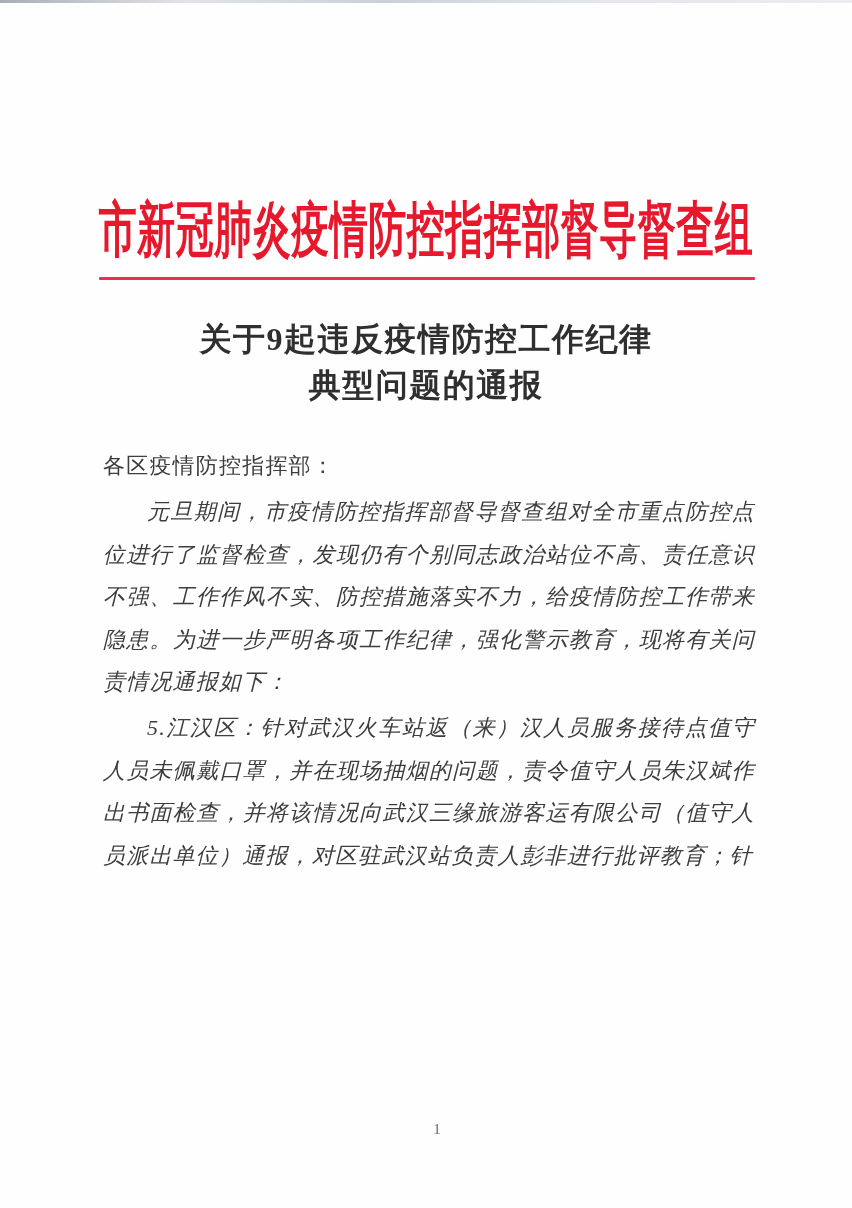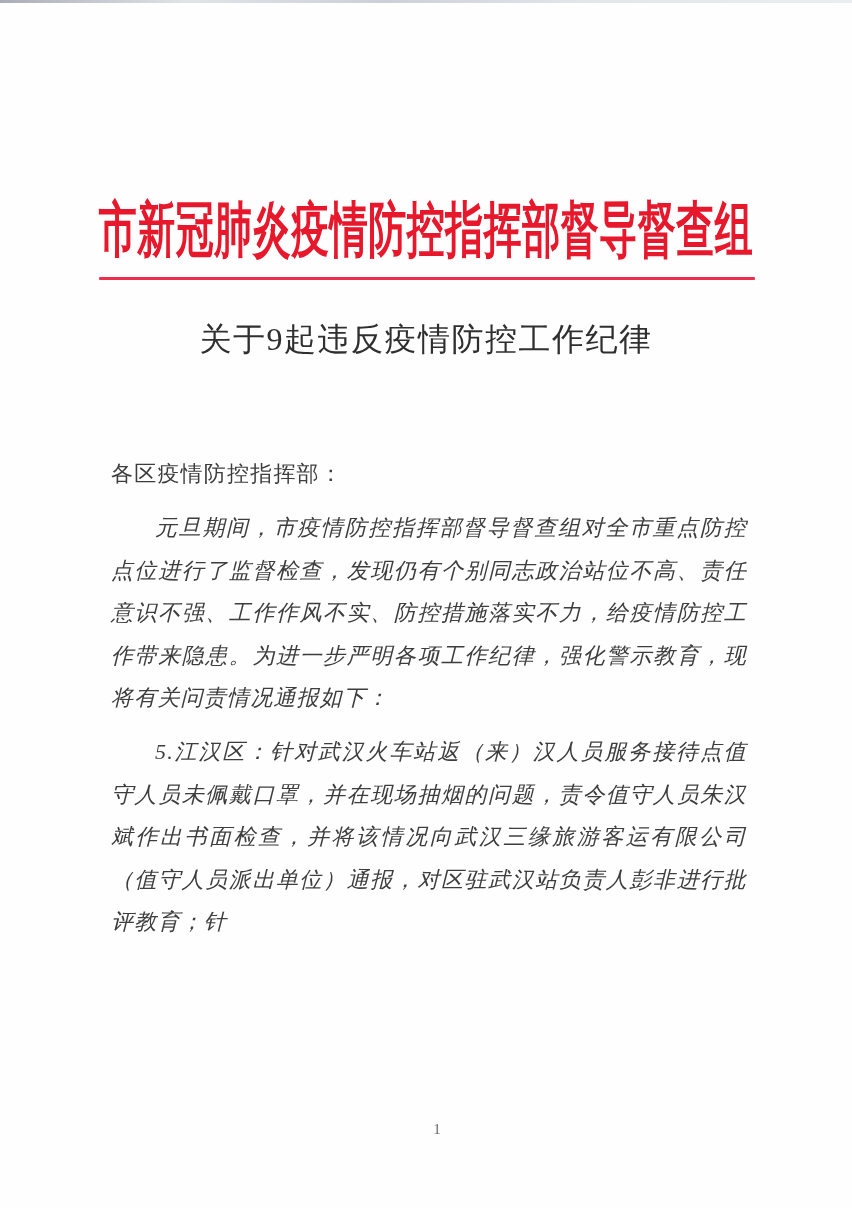--- a/index.html
+++ b/index.html
@@ -50,39 +50,39 @@
     height: 3px;
     background: #ef2e4e;
     border-radius: 1px;
   }
   .doc-title {
     position: absolute;
     top: 316px;
     left: 0;
     width: 100%;
     text-align: center;
-    font-weight: normal;
+    font-weight: bold;
     color: #2f2f2f;
     font-size: 32px;
     line-height: 46px;
     letter-spacing: 1.5px;
   }
   .doc-body {
     position: absolute;
     top: 441px;
     left: 99px;
     width: 660px;
     font-size: 22px;
     line-height: 42.4px;
     color: #3d3d3d;
     letter-spacing: 1.2px;
     text-align: justify;
   }
   .doc-body p {
-    margin: 12px;
+    margin: 4px;
     padding: 0;
   }
   .para {
     text-indent: 2em;
     font-style: italic;
   }
   .page-number {
     position: absolute;
     top: 1121px;
     left: 0;
@@ -99,20 +99,21 @@
 <div class="page">
 
   <div class="scan-top-edge"></div>
 
   <div class="letterhead">市新冠肺炎疫情防控指挥部督导督查组</div>
 
   <div class="red-rule"></div>
 
   <div class="doc-title">
     <div class="title-line">关于9起违反疫情防控工作纪律</div>
+    <div class="title-line">典型问题的通报</div>
   </div>
 
   <div class="doc-body">
     <p class="salutation">各区疫情防控指挥部：</p>
     <p class="para">元旦期间，市疫情防控指挥部督导督查组对全市重点防控点位进行了监督检查，发现仍有个别同志政治站位不高、责任意识不强、工作作风不实、防控措施落实不力，给疫情防控工作带来隐患。为进一步严明各项工作纪律，强化警示教育，现将有关问责情况通报如下：</p>
     <p class="para">5.江汉区：针对武汉火车站返（来）汉人员服务接待点值守人员未佩戴口罩，并在现场抽烟的问题，责令值守人员朱汉斌作出书面检查，并将该情况向武汉三缘旅游客运有限公司（值守人员派出单位）通报，对区驻武汉站负责人彭非进行批评教育；针</p>
   </div>
 
   <div class="page-number">1</div>
 

